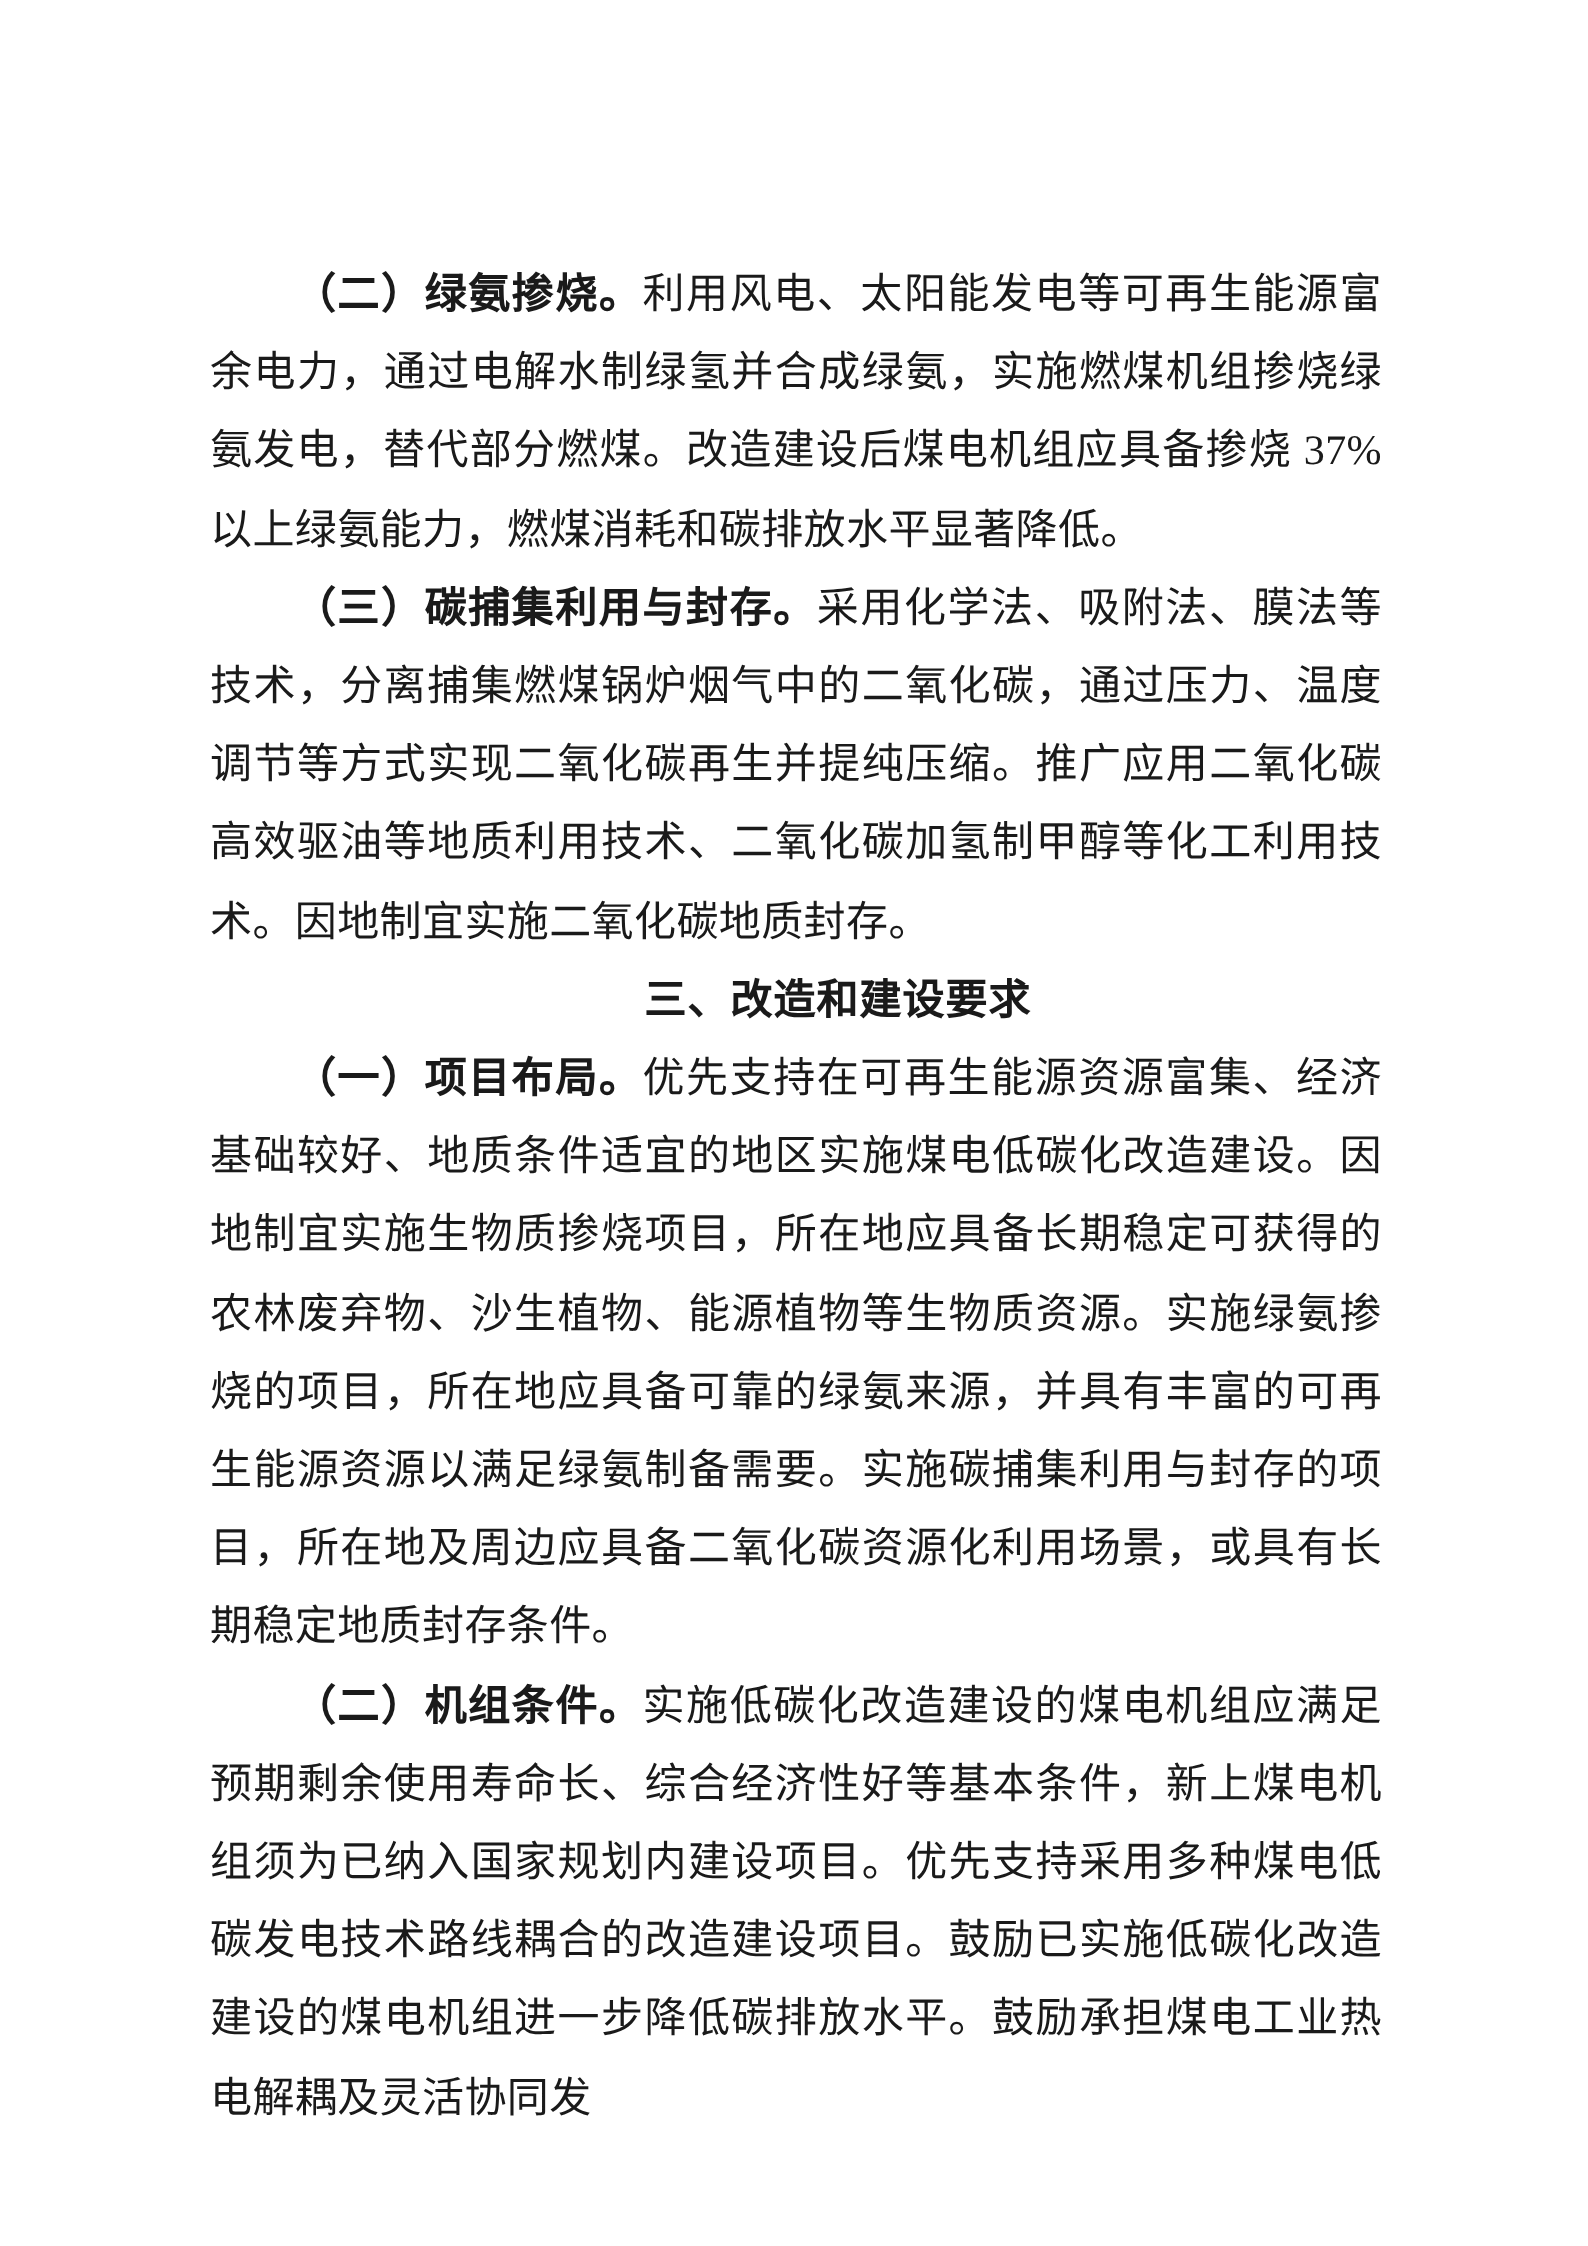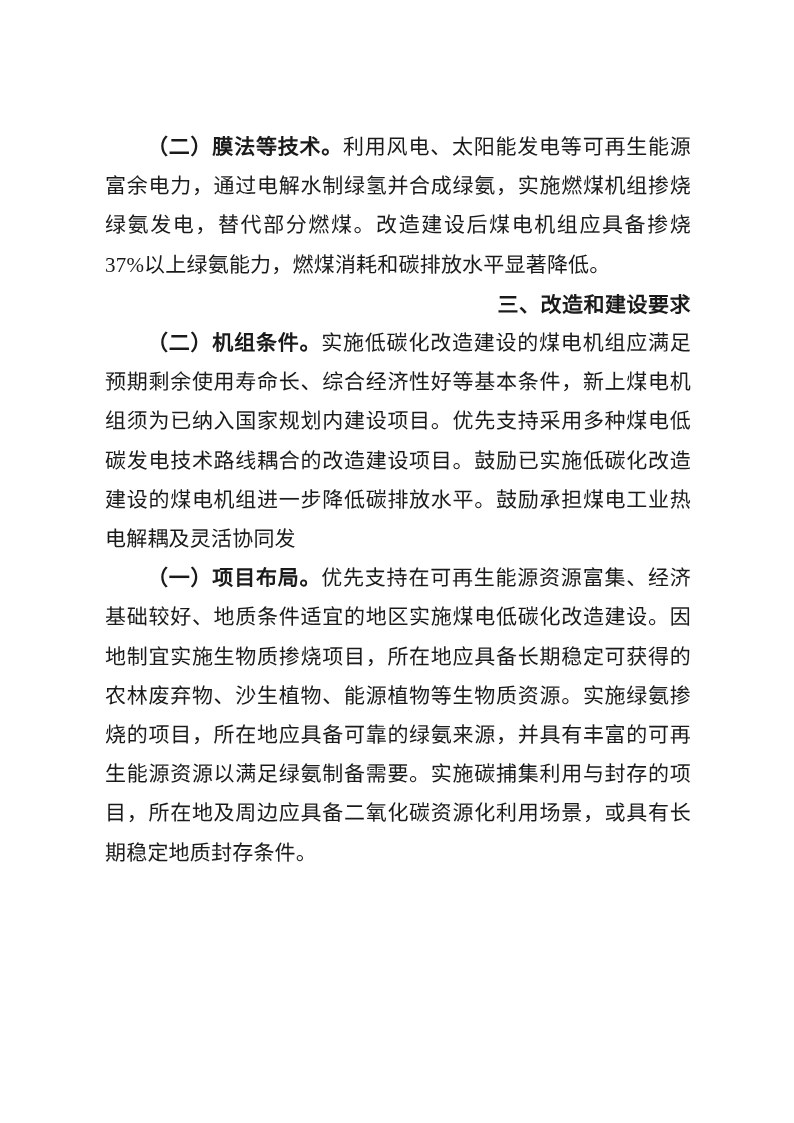--- a/index.html
+++ b/index.html
@@ -36,33 +36,34 @@
     font-weight: bold;
   }
   .section-heading {
     margin: 0;
     padding: 0;
     text-indent: 2em;
     font-family: "Liberation Sans", "DejaVu Sans", sans-serif;
     font-weight: bold;
     font-size: 21px;
     line-height: 39.2px;
-    text-align: right;
+    text-align: center;
     letter-spacing: 0.5px;
   }
 </style>
 </head>
 <body>
 
 <div class="page">
   <div class="doc-body">
 
-    <p><span class="para-lead">（二）膜法等技术。</span><span>利用风电、太阳能发电等可再生能源富余电力，通过电解水制绿氢并合成绿氨，实施燃煤机组掺烧绿氨发电，替代部分燃煤。改造建设后煤电机组应具备掺烧 37%以上绿氨能力，燃煤消耗和碳排放水平显著降低。</span></p>
+    <p><span class="para-lead">（二）绿氨掺烧。</span><span>利用风电、太阳能发电等可再生能源富余电力，通过电解水制绿氢并合成绿氨，实施燃煤机组掺烧绿氨发电，替代部分燃煤。改造建设后煤电机组应具备掺烧 37%以上绿氨能力，燃煤消耗和碳排放水平显著降低。</span></p>
 
+    <p><span class="para-lead">（三）碳捕集利用与封存。</span><span>采用化学法、吸附法、膜法等技术，分离捕集燃煤锅炉烟气中的二氧化碳，通过压力、温度调节等方式实现二氧化碳再生并提纯压缩。推广应用二氧化碳高效驱油等地质利用技术、二氧化碳加氢制甲醇等化工利用技术。因地制宜实施二氧化碳地质封存。</span></p>
 
     <h2 class="section-heading">三、改造和建设要求</h2>
 
+    <p><span class="para-lead">（一）项目布局。</span><span>优先支持在可再生能源资源富集、经济基础较好、地质条件适宜的地区实施煤电低碳化改造建设。因地制宜实施生物质掺烧项目，所在地应具备长期稳定可获得的农林废弃物、沙生植物、能源植物等生物质资源。实施绿氨掺烧的项目，所在地应具备可靠的绿氨来源，并具有丰富的可再生能源资源以满足绿氨制备需要。实施碳捕集利用与封存的项目，所在地及周边应具备二氧化碳资源化利用场景，或具有长期稳定地质封存条件。</span></p>
+
     <p><span class="para-lead">（二）机组条件。</span><span>实施低碳化改造建设的煤电机组应满足预期剩余使用寿命长、综合经济性好等基本条件，新上煤电机组须为已纳入国家规划内建设项目。优先支持采用多种煤电低碳发电技术路线耦合的改造建设项目。鼓励已实施低碳化改造建设的煤电机组进一步降低碳排放水平。鼓励承担煤电工业热电解耦及灵活协同发</span></p>
-
-    <p><span class="para-lead">（一）项目布局。</span><span>优先支持在可再生能源资源富集、经济基础较好、地质条件适宜的地区实施煤电低碳化改造建设。因地制宜实施生物质掺烧项目，所在地应具备长期稳定可获得的农林废弃物、沙生植物、能源植物等生物质资源。实施绿氨掺烧的项目，所在地应具备可靠的绿氨来源，并具有丰富的可再生能源资源以满足绿氨制备需要。实施碳捕集利用与封存的项目，所在地及周边应具备二氧化碳资源化利用场景，或具有长期稳定地质封存条件。</span></p>
 
   </div>
 </div>
 
 </body></html>

